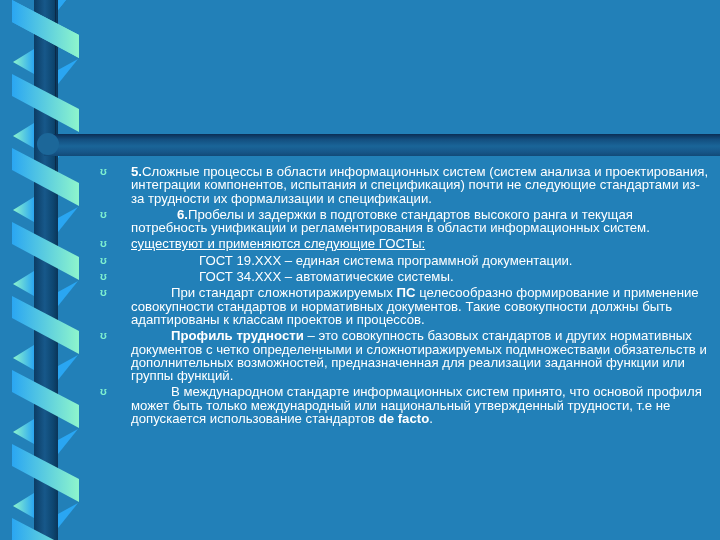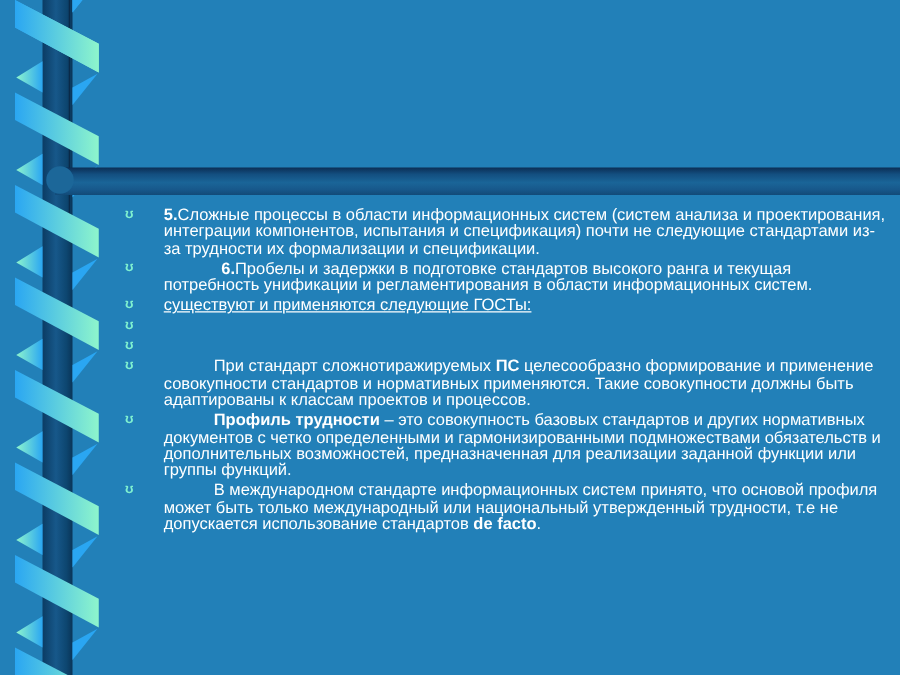--- a/index.html
+++ b/index.html
@@ -70,31 +70,31 @@
   <div class="item">
     <span class="bullet">ʊ</span>
     <span style="display:inline-block;width:46px"></span><b>6.</b><span>Пробелы и задержки в подготовке стандартов высокого ранга и текущая потребность унификации и регламентирования в области информационных систем.</span>
   </div>
   <div class="item">
     <span class="bullet">ʊ</span>
     <span class="u">существуют и применяются следующие ГОСТы:</span>
   </div>
   <div class="item">
     <span class="bullet">ʊ</span>
-    <span style="display:inline-block;width:68px"></span>
+    <span style="display:inline-block;width:68px"></span><span>ГОСТ 19.XXX – единая система программной документации.</span>
   </div>
   <div class="item">
     <span class="bullet">ʊ</span>
-    <span style="display:inline-block;width:68px"></span>
+    <span style="display:inline-block;width:68px"></span><span>ГОСТ 34.XXX – автоматические системы.</span>
   </div>
   <div class="item">
     <span class="bullet">ʊ</span>
-    <span style="display:inline-block;width:40px"></span><span>При стандарт сложнотиражируемых </span><b>ПС</b><span> целесообразно формирование и применение совокупности стандартов и нормативных применяются. Такие совокупности должны быть адаптированы к классам проектов и процессов.</span>
+    <span style="display:inline-block;width:40px"></span><span>При стандарт сложнотиражируемых </span><b>ПС</b><span> целесообразно формирование и применение совокупности стандартов и нормативных документов. Такие совокупности должны быть адаптированы к классам проектов и процессов.</span>
   </div>
   <div class="item">
     <span class="bullet">ʊ</span>
-    <span style="display:inline-block;width:40px"></span><b>Профиль трудности</b><span> – это совокупность базовых стандартов и других нормативных документов с четко определенными и гармонизированными подмножествами обязательств и дополнительных возможностей, предназначенная для реализации заданной функции или группы функций.</span>
+    <span style="display:inline-block;width:40px"></span><b>Профиль трудности</b><span> – это совокупность базовых стандартов и других нормативных документов с четко определенными и сложнотиражируемых подмножествами обязательств и дополнительных возможностей, предназначенная для реализации заданной функции или группы функций.</span>
   </div>
   <div class="item">
     <span class="bullet">ʊ</span>
     <span style="display:inline-block;width:40px"></span><span>В международном стандарте информационных систем принято, что основой профиля может быть только международный или национальный утвержденный трудности, т.е не допускается использование стандартов </span><b>de facto</b><span>.</span>
   </div>
 </div>
 
 </body></html>

